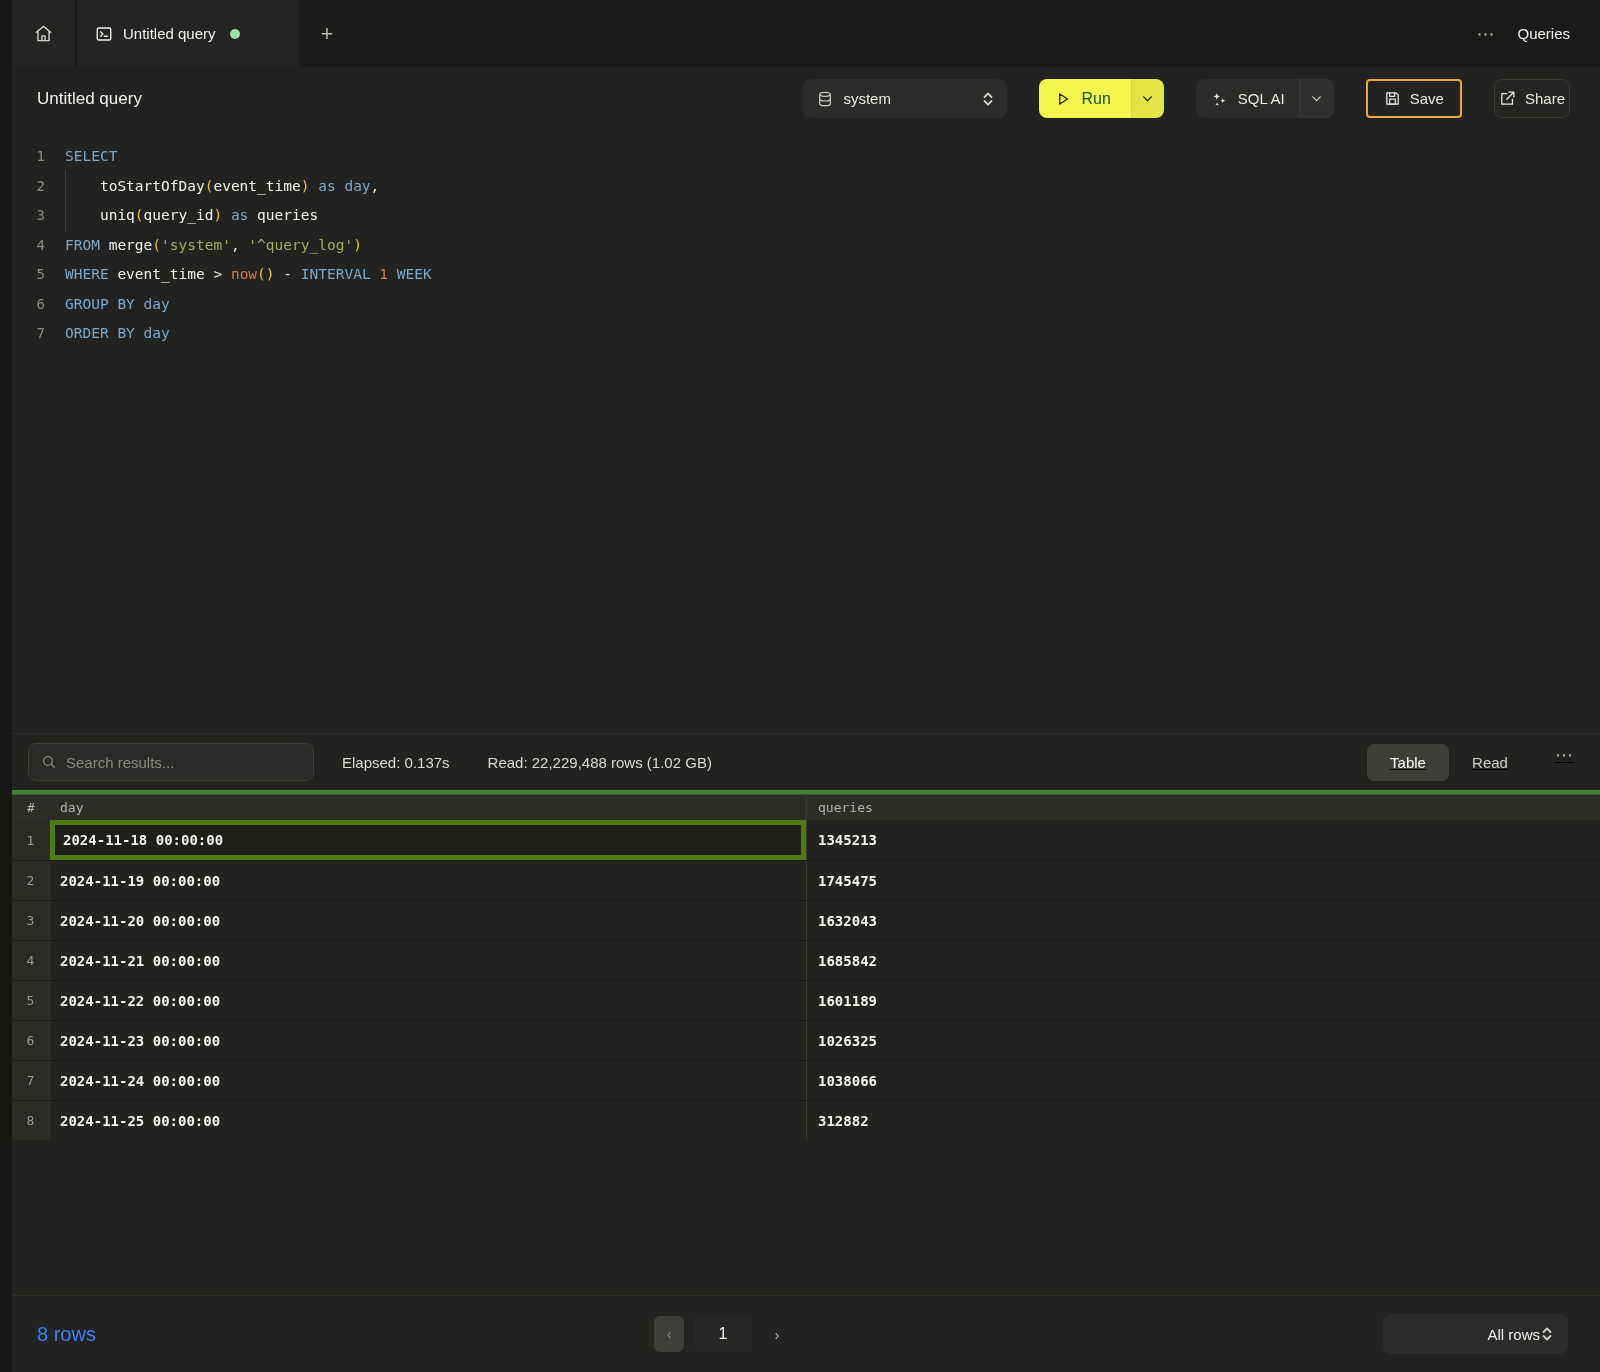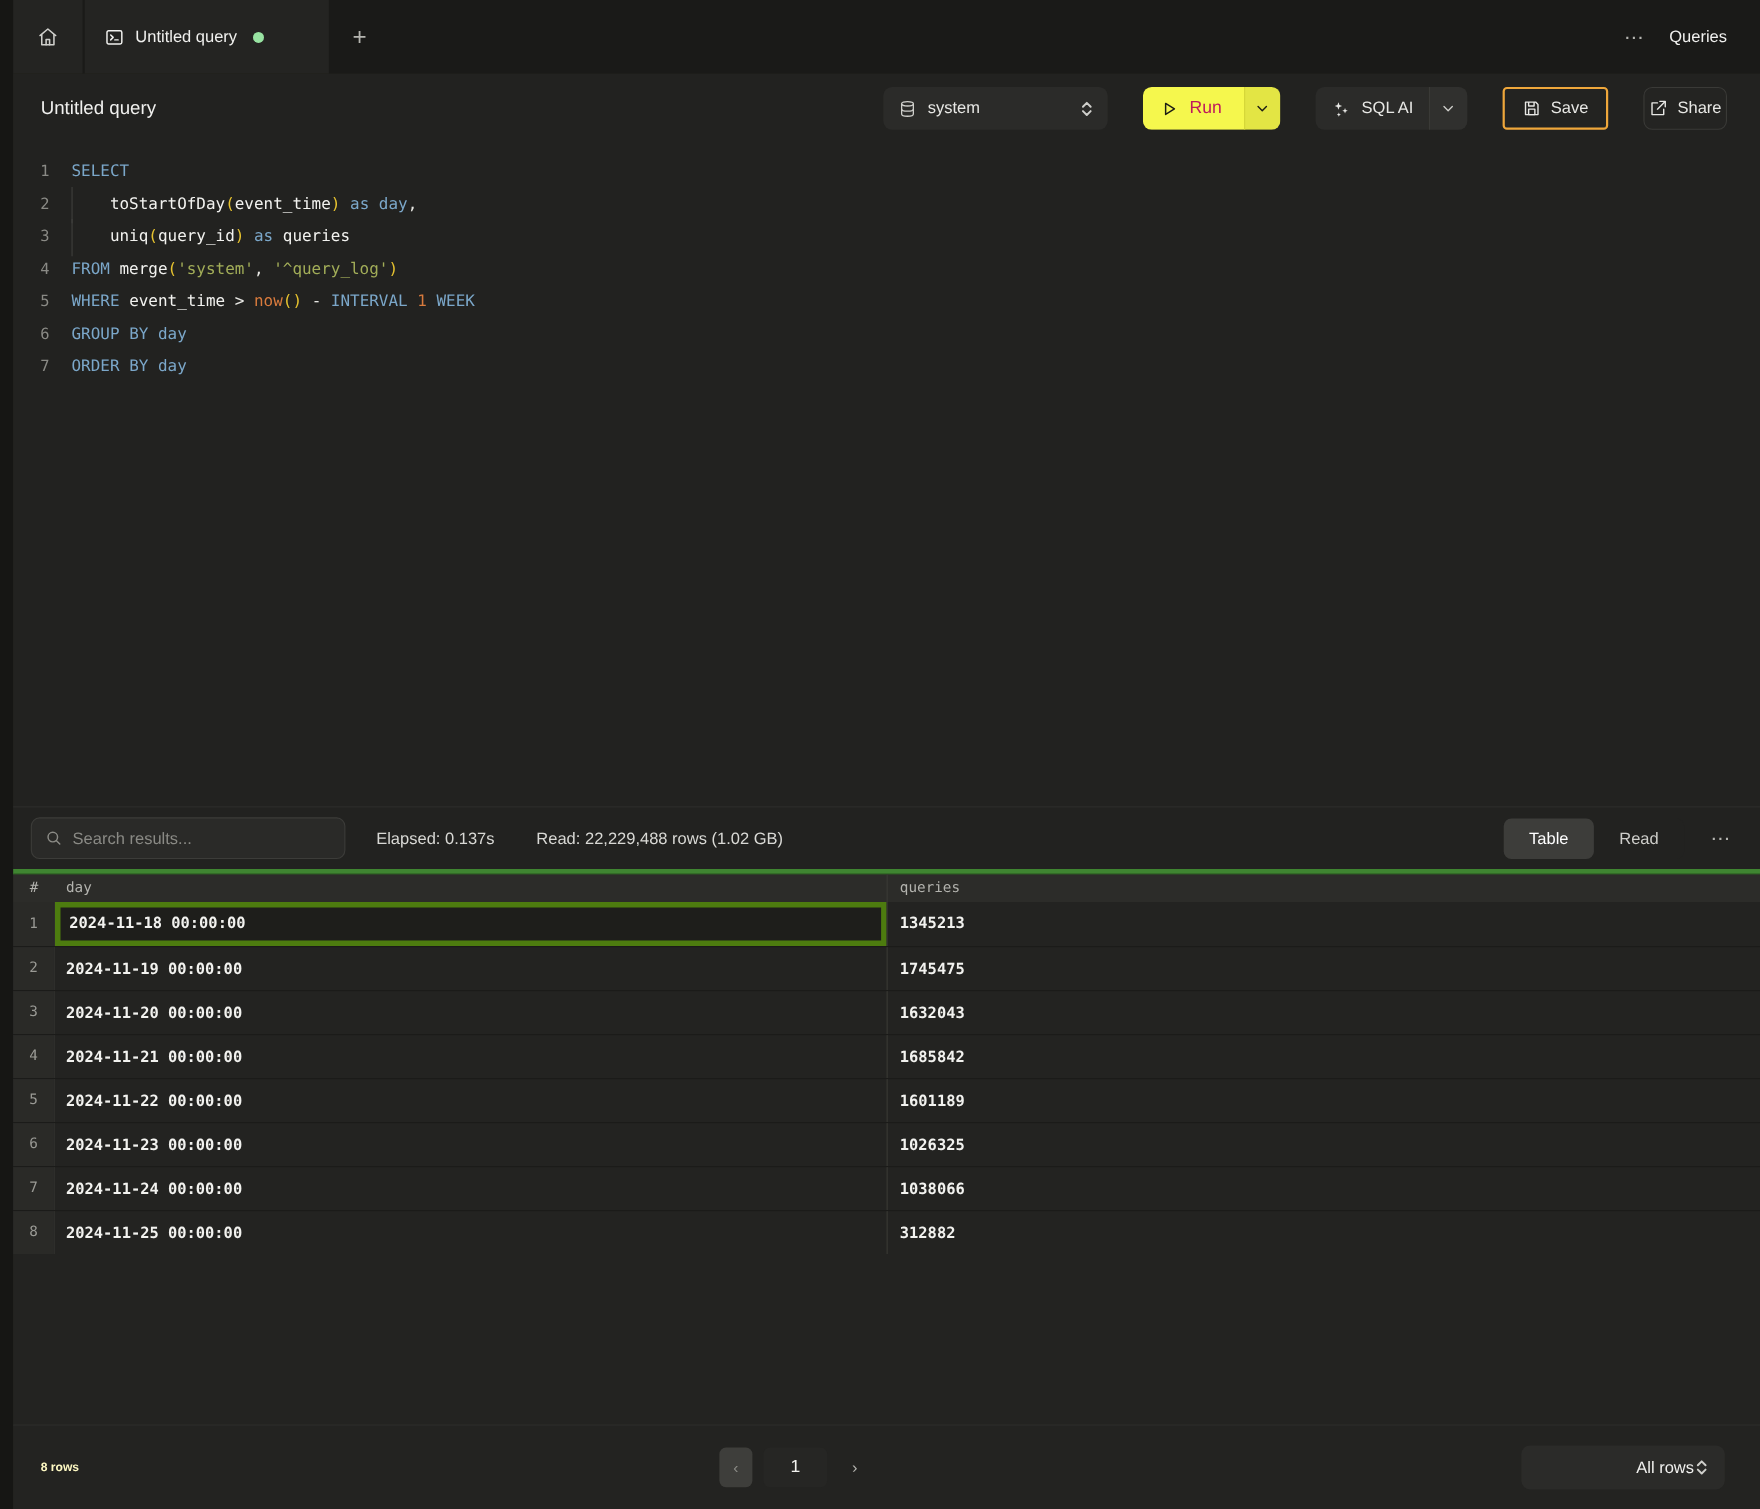--- a/index.html
+++ b/index.html
@@ -25,21 +25,21 @@
   
   .header { height:63px; flex:0 0 63px; display:flex; align-items:center;
             padding:0 30px 0 25px; background:#222220; }
   .page-title { color:#f0f0ee; font-size:17px; font-weight:400; }
   .actions { margin-left:auto; display:flex; align-items:center; gap:32px; }
   .btn { display:flex; align-items:center; height:39px; border-radius:8px;
          font-size:15px; color:#e8e8e5; cursor:pointer; user-select:none; }
   .db-select { background:#2b2b29; width:204px; padding:0 12px 0 14px; gap:10px; }
   .db-select .lbl { flex:1; }
   .run-btn { border-radius:8px; overflow:hidden; }
-  .run-main { background:#f5f74d; color:#be185d; height:39px; display:flex; align-items:center;
+  .run-main { background:#f5f74d; color:#14532d; height:39px; display:flex; align-items:center;
               gap:10px; padding:0 20px 0 16px; font-weight:500; font-size:16px; }
   .run-caret { background:#e3e544; color:#1d1d14; height:39px; width:33px;
                display:flex; align-items:center; justify-content:center; border-left:1px solid #d6d838; }
   .sqlai-btn { background:#2b2b29; border-radius:8px; overflow:hidden; }
   .sqlai-main { display:flex; align-items:center; gap:10px; padding:0 14px; height:39px; }
   .sqlai-caret { height:39px; width:35px; display:flex; align-items:center; justify-content:center;
                  background:#30302e; border-left:1px solid #3a3a37; color:#cfcfcb; }
   .save-btn { border:2px solid #efa73b; background:#232321; padding:0 16px; gap:9px; border-radius:4px; }
   .share-btn { border:1px solid #3a3a37; background:#242422; padding:0 4px; gap:9px; }
 
@@ -61,21 +61,21 @@
   
   .results-toolbar { height:57px; flex:0 0 57px; border-top:1px solid #2e2e2c;
                      display:flex; align-items:center; padding:0 26px 0 16px; gap:28px; background:#222220; }
   .search-box { width:286px; height:38px; background:#2a2a28; border:1px solid #3c3c39;
                 border-radius:8px; display:flex; align-items:center; gap:9px; padding:0 12px; color:#8a8a85; }
   .search-box input { background:transparent; border:none; outline:none; color:#cfcfcb;
                       font-size:15px; width:100%; font-family:"Liberation Sans", sans-serif; }
   .search-box input::placeholder { color:#8a8a85; }
   .stat { color:#d9d9d5; font-size:15px; }
   .stat + .stat { margin-left:10px; }
-  .toolbar-right { margin-left:auto; display:flex; align-items:center; gap:24px; }
+  .toolbar-right { margin-left:auto; display:flex; align-items:flex-start; gap:24px;text-decoration:underline; }
   .segmented { display:flex; background:#222220; border-radius:7px; }
   .seg { width:82px; height:37px; display:flex; align-items:center; justify-content:center;
          font-size:15px; color:#cfcfcb; cursor:pointer; border-radius:7px; }
   .seg.active { background:#3d3d3a; color:#ffffff; }
 
   
   .green-bar { height:5px; flex:0 0 5px; background:#3f8531; border-bottom:1px solid #2c5d22; }
   .thead { height:25px; flex:0 0 25px; background:#2c2c29; display:flex;
            font-family:"DejaVu Sans Mono", monospace; font-size:13px; color:#b3b3ae; align-items:center; }
   .thead .h-num { width:38px; flex:0 0 38px; text-align:center; }
@@ -90,21 +90,21 @@
   .cell.num { width:38px; flex:0 0 38px; justify-content:center; background:#2a2a27;
               color:#9a9a95; font-weight:normal; font-size:13px; border-right:1px solid #2e2e2b; }
   .cell.day { width:756px; flex:0 0 756px; padding-left:10px; }
   .cell.day.selected { border:5px solid #4d7c0f; background:#1e1e1b; padding-left:8px; }
   .cell.queries { flex:1; padding-left:11px; border-left:1px solid #3a3a36; }
   .table-empty { flex:1; background:#232321; }
 
   
   .bottombar { height:77px; flex:0 0 77px; border-top:1px solid #2e2e2b; background:#232321;
                display:flex; align-items:center; padding:0 32px 0 25px; position:relative; }
-  .rows-count { color:#fef9c3; font-size:11px;font-weight:bold; }
+  .rows-count { color:#3b82f6; font-size:20px; }
   .pagination { position:absolute; left:642px; display:flex; align-items:center; gap:10px; }
   .pg-btn { width:30px; height:36px; border-radius:6px; background:#3e3e3b; color:#8a8a85;
             display:flex; align-items:center; justify-content:center; font-size:14px; cursor:pointer; }
   .pg-page { width:58px; height:36px; border-radius:6px; background:#262624; color:#f2f2ef;
              display:flex; align-items:center; justify-content:center; font-size:16px; cursor:pointer; }
   .pg-next { width:30px; height:36px; display:flex; align-items:center; justify-content:center;
              color:#b5b5b0; font-size:15px; cursor:pointer; }
   .allrows { margin-left:auto; width:185px; height:40px; background:#2b2b29; border-radius:8px;
              display:flex; align-items:center; padding:0 14px 0 18px; color:#f0f0ee; font-size:15px; cursor:pointer;text-align:right; }
   .allrows .lbl { flex:1; }

